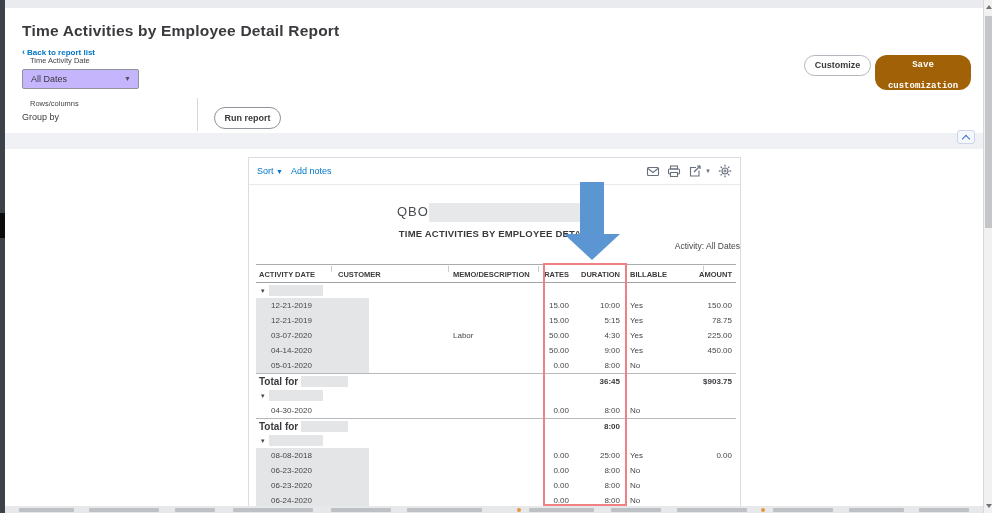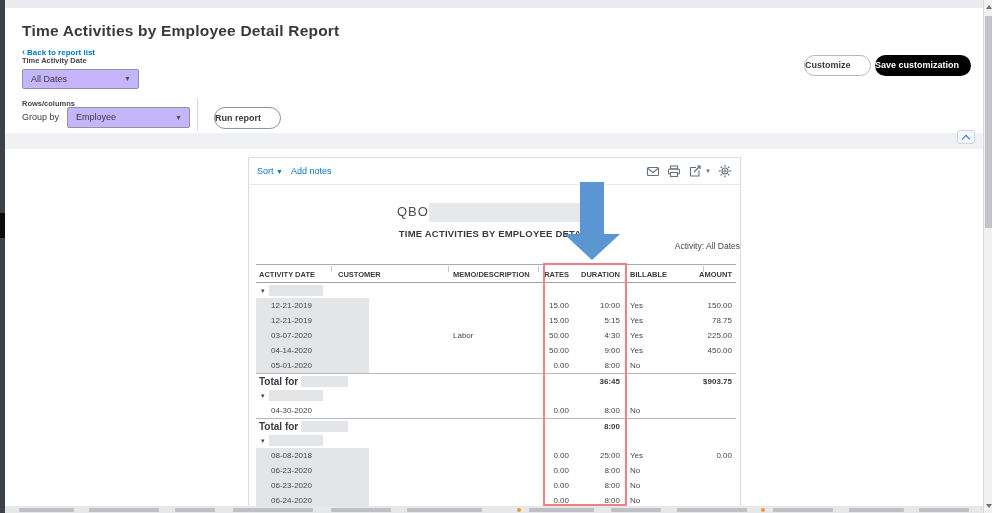--- a/index.html
+++ b/index.html
@@ -12,35 +12,35 @@
   .left-rail .black-seg { position:absolute; left:0; top:213px; width:5px; height:25px; background:#0c0c0d; }
 
   
   .top-strip { position:absolute; left:5px; top:0; width:978px; height:8px; background:#e9ebee; }
 
   
   .hdr { position:absolute; left:5px; top:8px; width:978px; height:125px; background:#fff; }
   .page-title { position:absolute; left:17px; top:14px; font-size:15.5px; font-weight:600; letter-spacing:.2px; }
   .back-link { position:absolute; left:17px; top:39px; font-size:8px; font-weight:700; color:#0077c5; cursor:pointer; }
   .back-link .chev { font-size:9px; margin-right:2px; }
-  .lbl-sm { position:absolute; font-size:7.5px; font-weight:700; color:#42444a; }
+  .lbl-sm { position:absolute; font-size:7.5px; font-weight:400; color:#42444a;margin-left:8px; }
   .date-lbl { left:17px; top:48px; }
   .rowscol-lbl { left:17px; top:91px; }
   .dd { position:absolute; background:#c4b5fd; border:1px solid #8f939a; border-radius:2px;
         font-size:9px; color:#393a3d; line-height:18px; padding-left:8px; cursor:pointer; }
   .dd .caret { position:absolute; right:7px; top:0; font-size:7px; color:#50535a; line-height:18px; }
   .date-dd { left:17px; top:61px; width:117px; height:20px; }
   .gb-lbl { position:absolute; left:17px; top:104px; font-size:9px; color:#393a3d; }
   .gb-dd { left:62px; top:99px; width:123px; height:21px; line-height:19px; }
   .gb-dd .caret { line-height:19px; }
   .vdiv { position:absolute; left:192px; top:90px; width:1px; height:33px; background:#d5d8dc; }
-  .pill { position:absolute; border-radius:12px; font-size:9px; font-weight:700; cursor:pointer; }
+  .pill { position:absolute; border-radius:12px; font-size:9px; font-weight:700; text-align:center; cursor:pointer; }
   .run-btn { left:209px; top:99px; width:67px; height:22px; line-height:20px; background:#fff; border:1px solid #8f939a; color:#393a3d; }
   .customize-btn { left:799px; top:47px; width:67px; height:21px; line-height:19px; background:#fff; border:1px solid #b3b7bd; color:#393a3d; }
-  .save-btn { left:870px; top:47px; width:96px; height:21px; line-height:21px; background:#000000; border:none; color:#fff; }
+  .save-btn { left:870px; top:47px; width:96px; height:35px; line-height:21px; background:#a16207; border:none; color:#fff;font-family:Liberation Mono, monospace; }
 
   
   .band { position:absolute; left:5px; top:133px; width:978px; height:16px; background:#eff1f4; }
   .collapse-btn { position:absolute; left:957px; top:130px; width:18px; height:14px; background:#f4f7fb;
       border:1px solid #ccd6e8; border-radius:3px; cursor:pointer; }
   .chev-up { position:absolute; left:5px; top:5px; width:6px; height:6px; border-left:1.5px solid #3b6fc9;
       border-top:1.5px solid #3b6fc9; transform:rotate(45deg); }
 
   
   .panel { position:absolute; left:248px; top:157px; width:493px; height:356px; background:#fff;
@@ -110,21 +110,20 @@
   </div>
   <div class="top-strip"></div>
 
   <div class="hdr">
     <div class="page-title">Time Activities by Employee Detail Report</div>
     <div class="back-link"><span class="chev">‹</span><span>Back to report list</span></div>
     <div class="lbl-sm date-lbl">Time Activity Date</div>
     <div class="dd date-dd"><span>All Dates</span><span class="caret">▼</span></div>
     <div class="lbl-sm rowscol-lbl">Rows/columns</div>
     <div class="gb-lbl">Group by</div>
-    <div class="dd gb-dd"><span>Employee</span><span class="caret">▼</span></div>
     <div class="vdiv"></div>
     <div class="pill run-btn">Run report</div>
     <div class="pill customize-btn">Customize</div>
     <div class="pill save-btn">Save customization</div>
   </div>
 
   <div class="band"></div>
   <div class="collapse-btn">
       <span class="chev-up"></span>
     </div>

